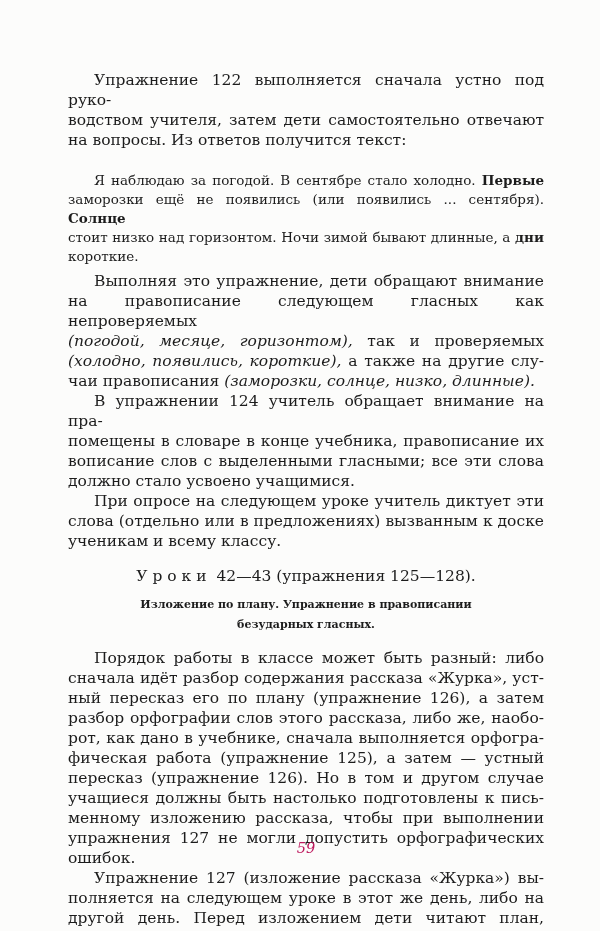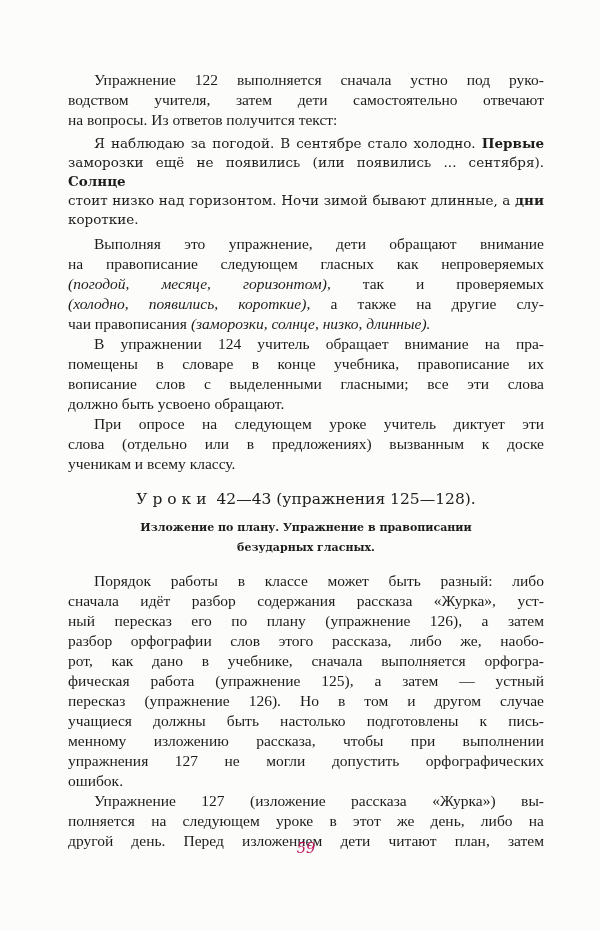--- a/index.html
+++ b/index.html
@@ -14,22 +14,22 @@
     background: #fcfcfb;
     color: #1c1c1c;
     overflow: hidden;
   }
   .text-column {
     position: absolute;
     left: 68px; top: 70px;
     width: 476px;
   }
   .block { margin: 0; }
-  .body-par { font-size: 15.5px; line-height: 20px; font-family: Liberation Serif, serif; }
-  .excerpt  { font-size: 13.5px; line-height: 19px; margin: 4px 0 5px 0; }
+  .body-par { font-size: 15.5px; line-height: 20px; }
+  .excerpt  { font-size: 13.5px; line-height: 19px; margin: 21px 0 5px 0; }
   .heading  { font-size: 15.5px; line-height: 20px; margin: 15px 0 9px 0; }
   .subheading { font-size: 11px; line-height: 20px; font-weight: bold; margin: 8px 0 13px 0; }
   .ln { text-align: justify; text-align-last: justify; }
   .ln.last { text-align-last: left; }
   .ln.center { text-align: left; text-align-last: center; }
   .ln.indent { text-indent: 26px; }
   .it { font-style: italic; }
   .bd { font-weight: bold; }
   .spaced { letter-spacing: 0.32em; }
   .page-number {
@@ -62,21 +62,21 @@
         <div class="ln indent"><span>Выполняя это упражнение, дети обращают внимание</span></div>
         <div class="ln"><span>на правописание следующем гласных как непроверяемых</span></div>
         <div class="ln"><span class="it">(погодой, месяце, горизонтом),</span><span> так и проверяемых</span></div>
         <div class="ln"><span class="it">(холодно, появились, короткие),</span><span> а также на другие слу-</span></div>
         <div class="ln last"><span>чаи правописания </span><span class="it">(заморозки, солнце, низко, длинные).</span></div>
       </div>
       <div class="block body-par">
         <div class="ln indent"><span>В упражнении 124 учитель обращает внимание на пра-</span></div>
         <div class="ln"><span>помещены в словаре в конце учебника, правописание их</span></div>
         <div class="ln"><span>вописание слов с выделенными гласными; все эти слова</span></div>
-        <div class="ln last"><span>должно быть усвоено обращают.</span></div>
+        <div class="ln last"><span>должно стало усвоено учащимися.</span></div>
       </div>
       <div class="block body-par">
         <div class="ln indent"><span>При опросе на следующем уроке учитель диктует эти</span></div>
         <div class="ln"><span>слова (отдельно или в предложениях) вызванным к доске</span></div>
         <div class="ln last"><span>ученикам и всему классу.</span></div>
       </div>
       <div class="block heading">
         <div class="ln center last"><span class="spaced">Уроки</span><span> 42—43 (упражнения 125—128).</span></div>
       </div>
       <div class="block subheading">

